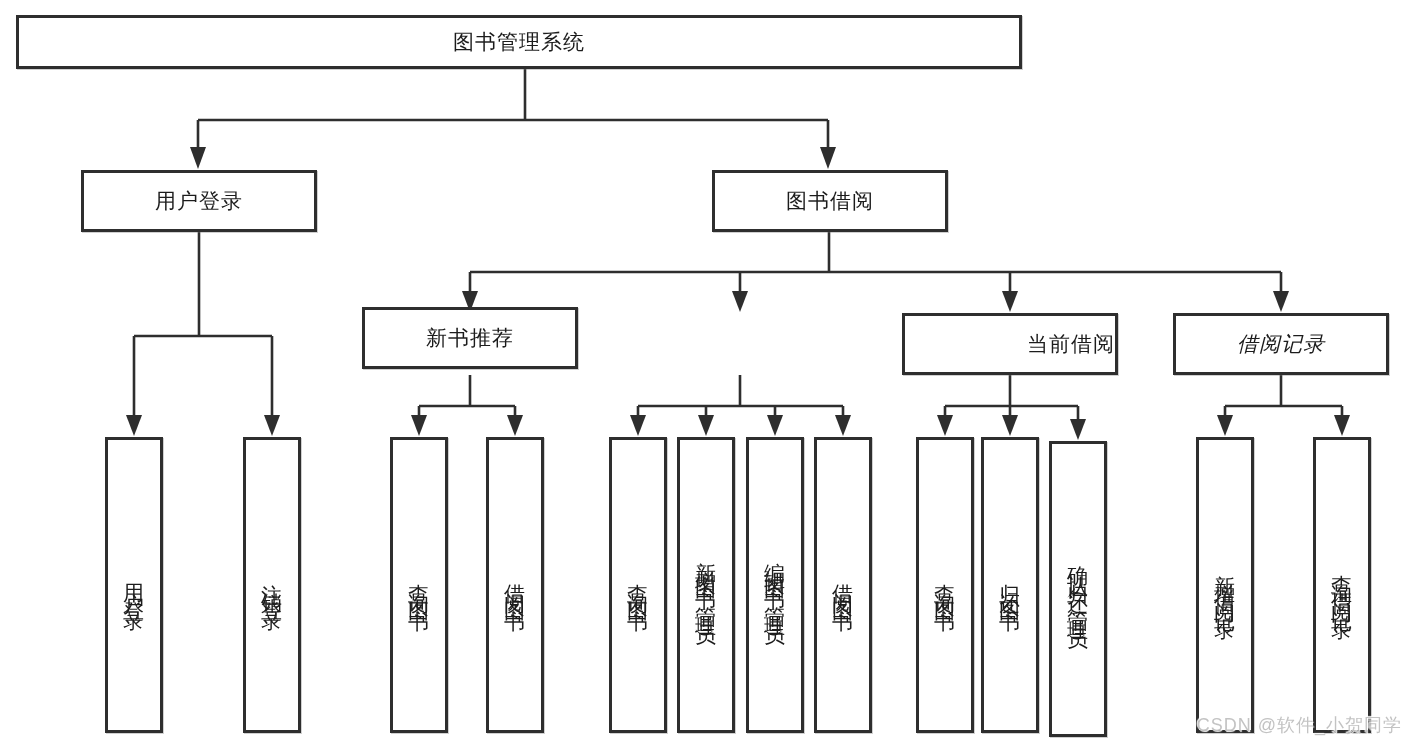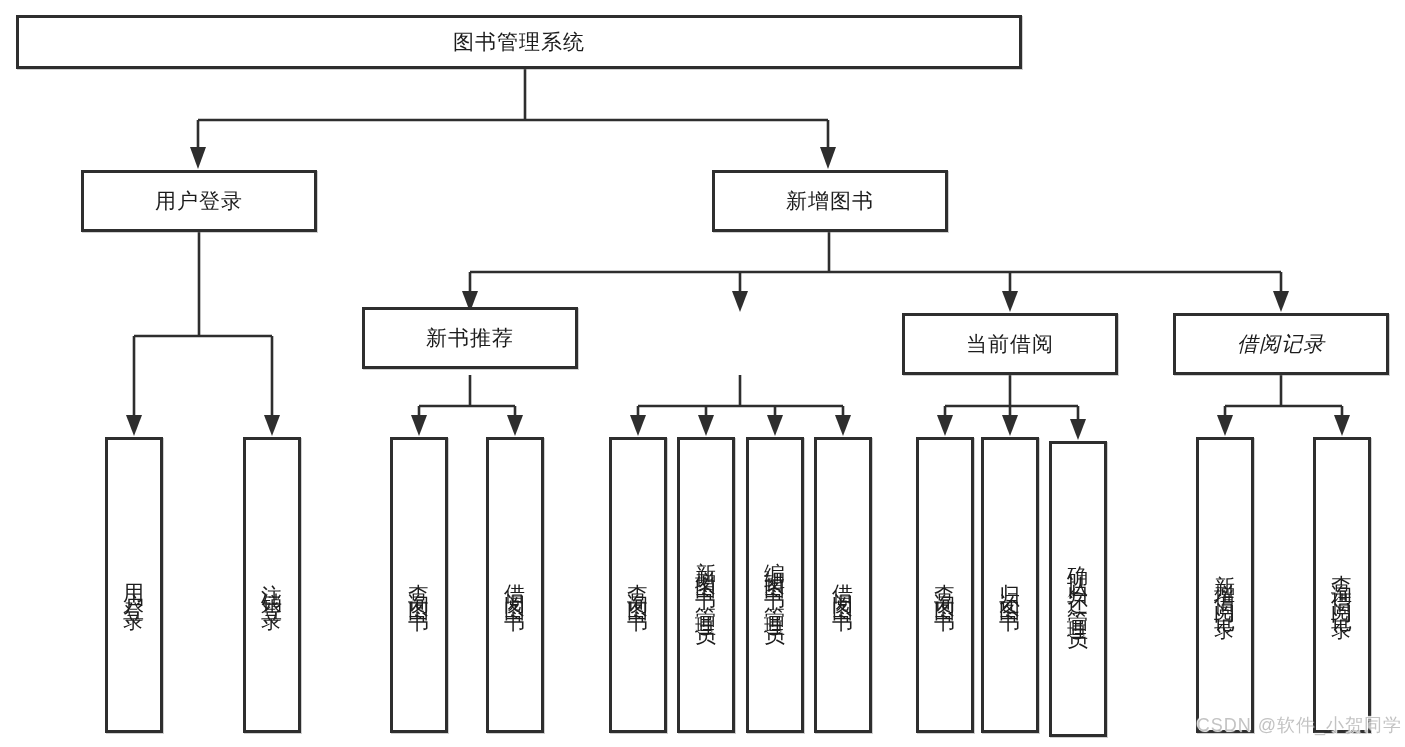--- a/index.html
+++ b/index.html
@@ -117,27 +117,27 @@
   </svg>
 
   <div class="box" style="left:16px; top:15px; width:1006px; height:54px;">
     <span>图书管理系统</span>
   </div>
 
   <div class="box" style="left:81px; top:170px; width:236px; height:62px;">
     <span>用户登录</span>
   </div>
   <div class="box" style="left:712px; top:170px; width:236px; height:62px;">
-    <span>新增图书</span>
+    <span>图书借阅</span>
   </div>
 
   <div class="box" style="left:362px; top:307px; width:216px; height:62px;">
     <span>新书推荐</span>
   </div>
-  <div class="box" style="left:902px; top:313px; width:216px; height:62px;">
+  <div class="box" style="left:902px; top:313px; width:216px; height:62px;justify-content:flex-end;">
     <span>当前借阅</span>
   </div>
   <div class="box" style="left:1173px; top:313px; width:216px; height:62px;font-style:italic;">
     <span>借阅记录</span>
   </div>
 
   <div class="vbox" style="left:105px;">
     <span>用户登录</span>
   </div>
   <div class="vbox" style="left:243px;">

